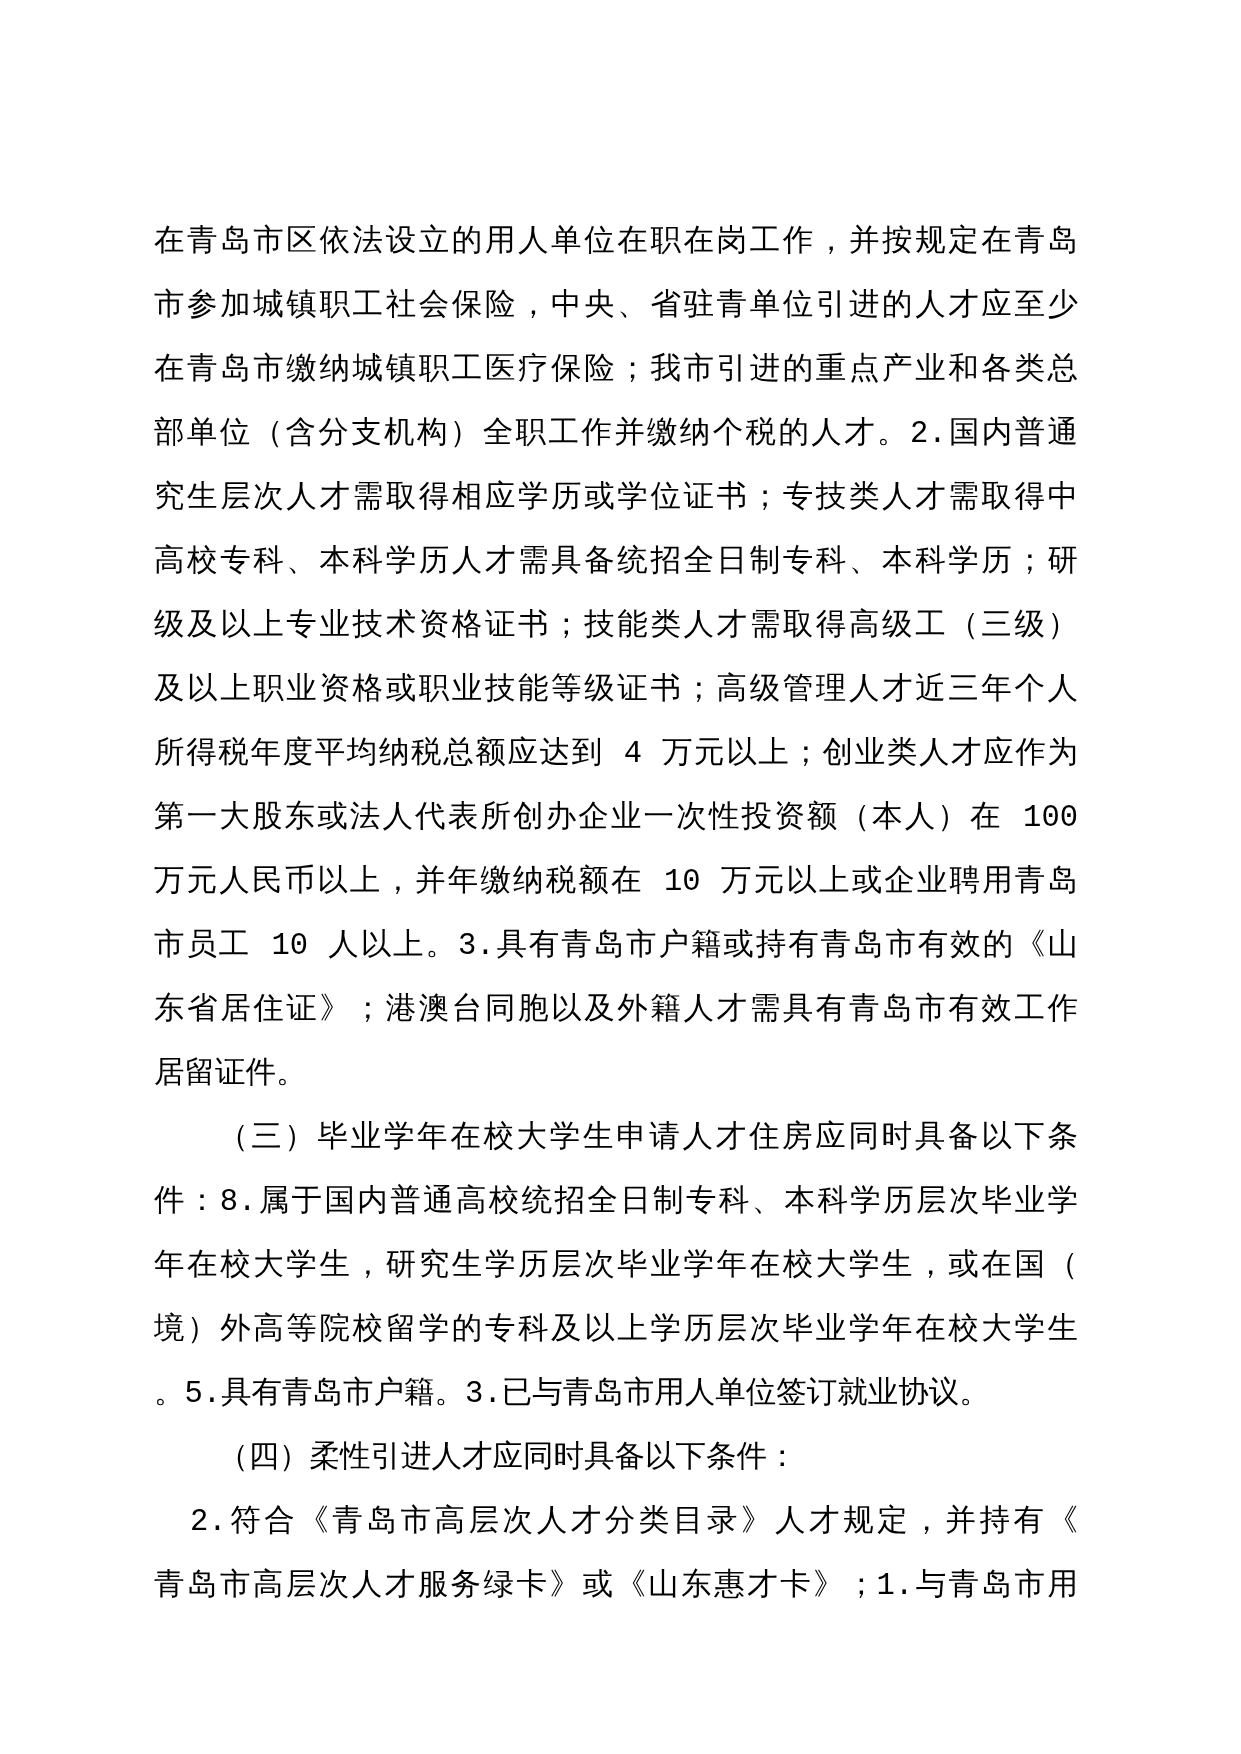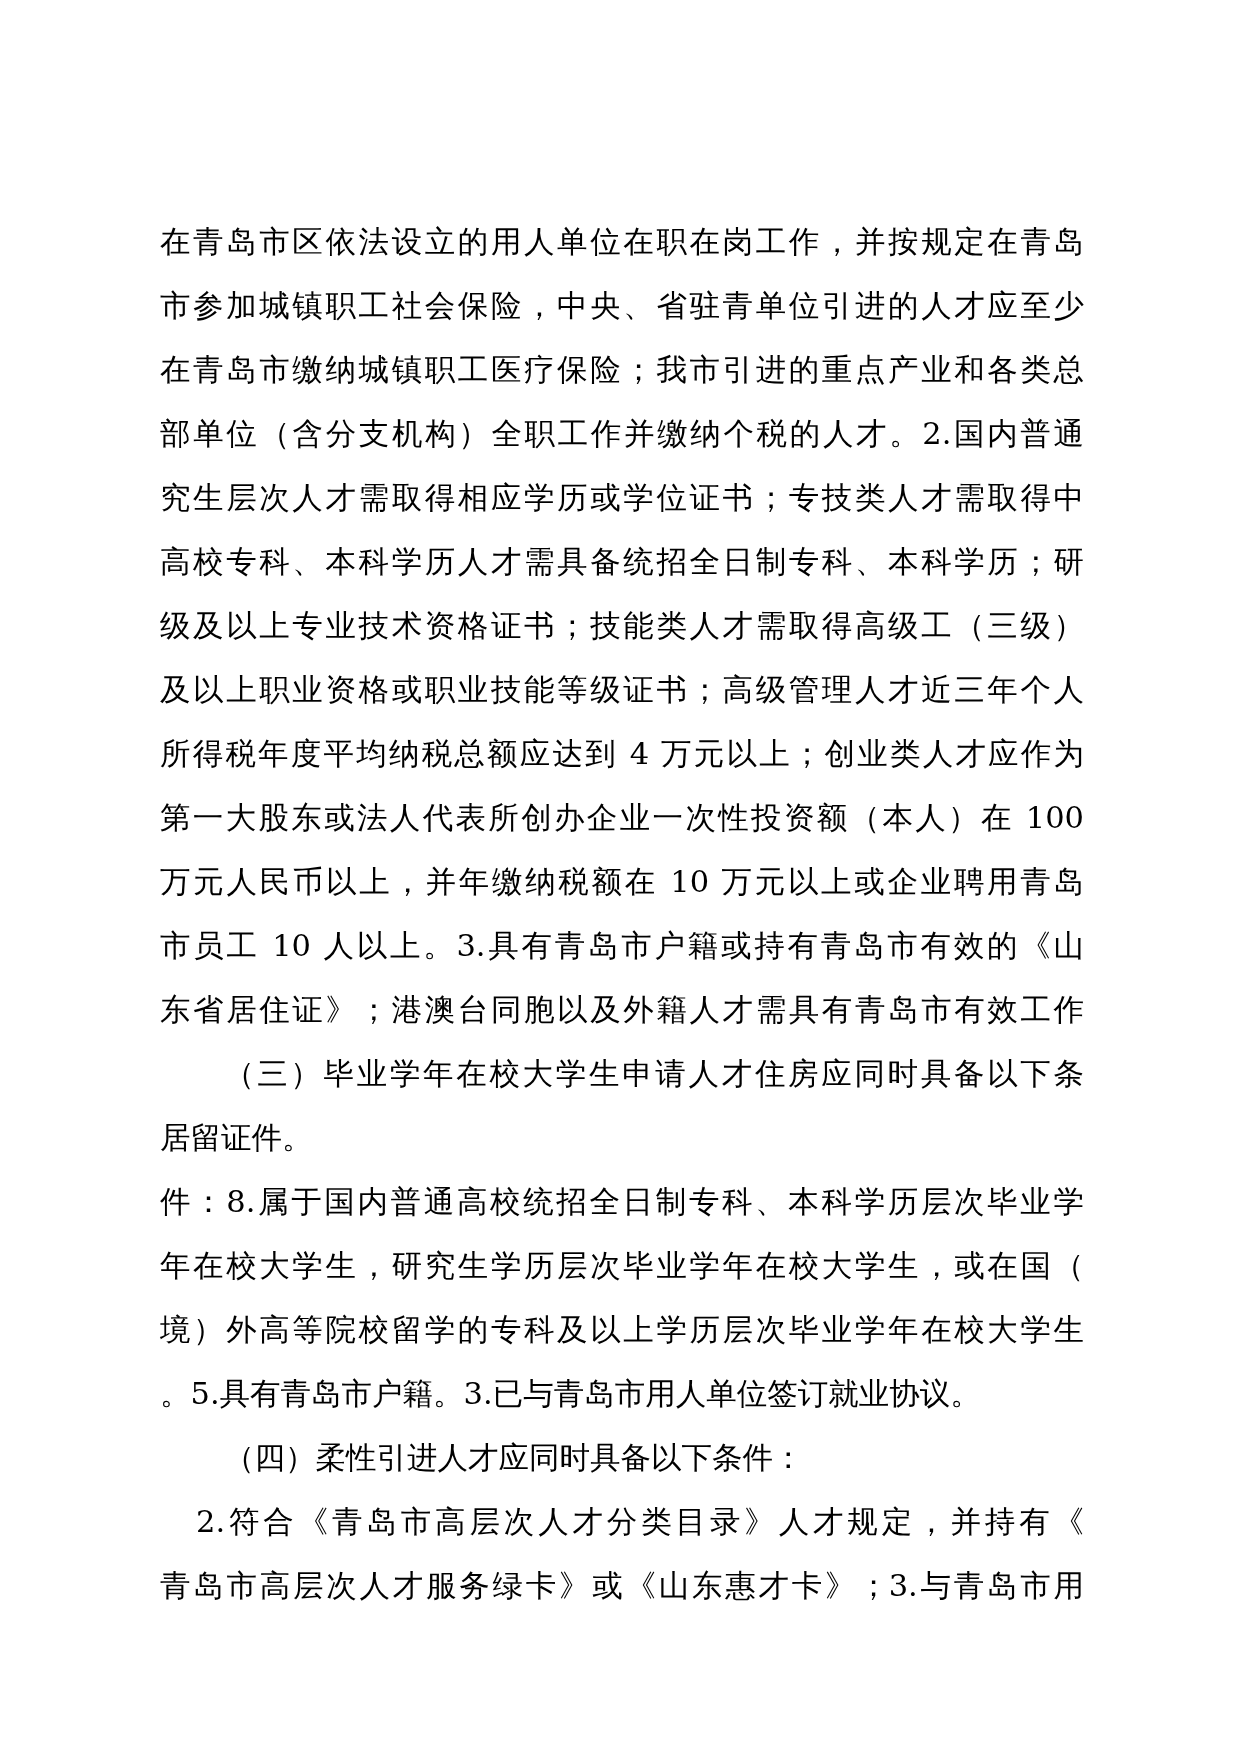--- a/index.html
+++ b/index.html
@@ -10,23 +10,24 @@
     body {
       width: 1241px;
       height: 1754px;
       position: relative;
       overflow: hidden;
       font-family: "DejaVu Serif", "Liberation Serif", serif;
       color: #000000;
     }
     .page {
       position: absolute;
-      left: 160px;
+      left: 154px;
       top: 210px;
       width: 924px;
+      font-family: Liberation Mono, monospace;
     }
     .line {
       height: 64px;
       line-height: 64px;
       font-size: 30.5px;
       white-space: nowrap;
       text-align: justify;
       text-align-last: justify;
       letter-spacing: 0px;
     }
@@ -50,22 +51,22 @@
   <div class="line">部单位（含分支机构）全职工作并缴纳个税的人才。2.国内普通</div>
   <div class="line">究生层次人才需取得相应学历或学位证书；专技类人才需取得中</div>
   <div class="line">高校专科、本科学历人才需具备统招全日制专科、本科学历；研</div>
   <div class="line">级及以上专业技术资格证书；技能类人才需取得高级工（三级）</div>
   <div class="line">及以上职业资格或职业技能等级证书；高级管理人才近三年个人</div>
   <div class="line">所得税年度平均纳税总额应达到 4 万元以上；创业类人才应作为</div>
   <div class="line">第一大股东或法人代表所创办企业一次性投资额（本人）在 100</div>
   <div class="line">万元人民币以上，并年缴纳税额在 10 万元以上或企业聘用青岛</div>
   <div class="line">市员工 10 人以上。3.具有青岛市户籍或持有青岛市有效的《山</div>
   <div class="line">东省居住证》；港澳台同胞以及外籍人才需具有青岛市有效工作</div>
+  <div class="line last">居留证件。</div>
   <div class="line indent2">（三）毕业学年在校大学生申请人才住房应同时具备以下条</div>
-  <div class="line last">居留证件。</div>
   <div class="line">件：8.属于国内普通高校统招全日制专科、本科学历层次毕业学</div>
   <div class="line">年在校大学生，研究生学历层次毕业学年在校大学生，或在国（</div>
   <div class="line">境）外高等院校留学的专科及以上学历层次毕业学年在校大学生</div>
   <div class="line last">。5.具有青岛市户籍。3.已与青岛市用人单位签订就业协议。</div>
   <div class="line last indent2">（四）柔性引进人才应同时具备以下条件：</div>
   <div class="line indent1">2.符合《青岛市高层次人才分类目录》人才规定，并持有《</div>
-  <div class="line">青岛市高层次人才服务绿卡》或《山东惠才卡》；3.与青岛市用</div>
+  <div class="line">青岛市高层次人才服务绿卡》或《山东惠才卡》；1.与青岛市用</div>
 </div>
 
 </body></html>

